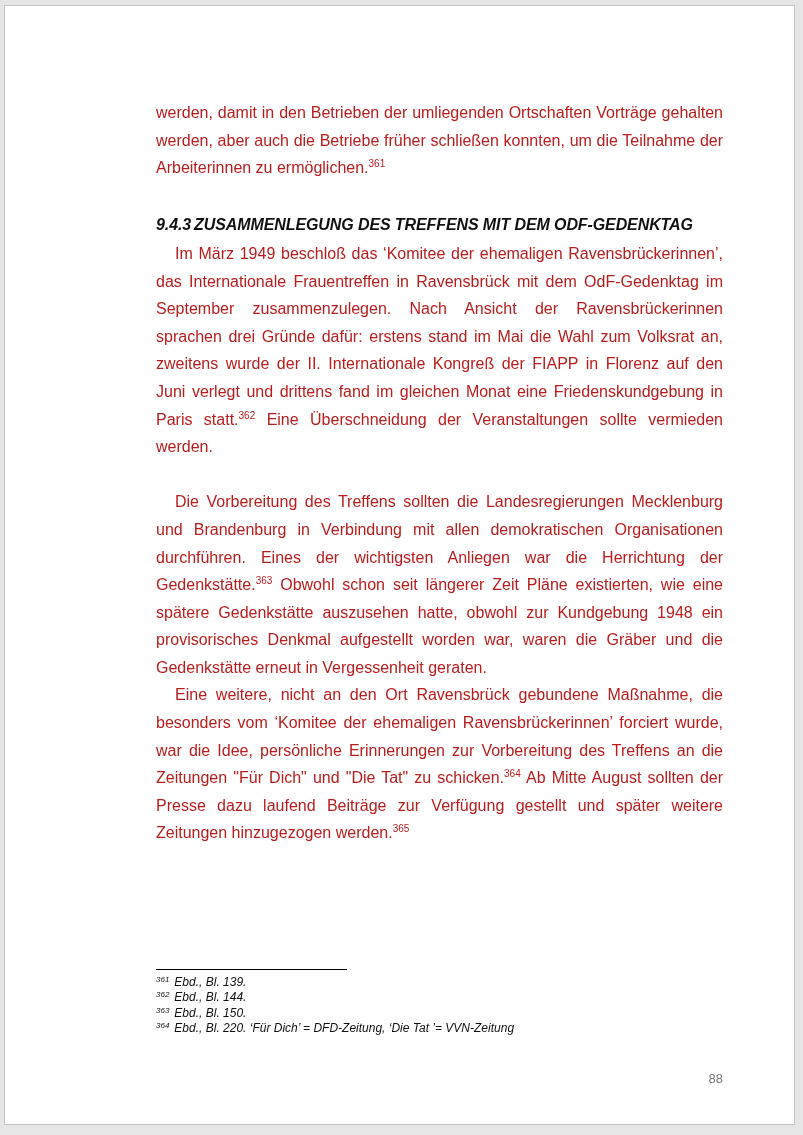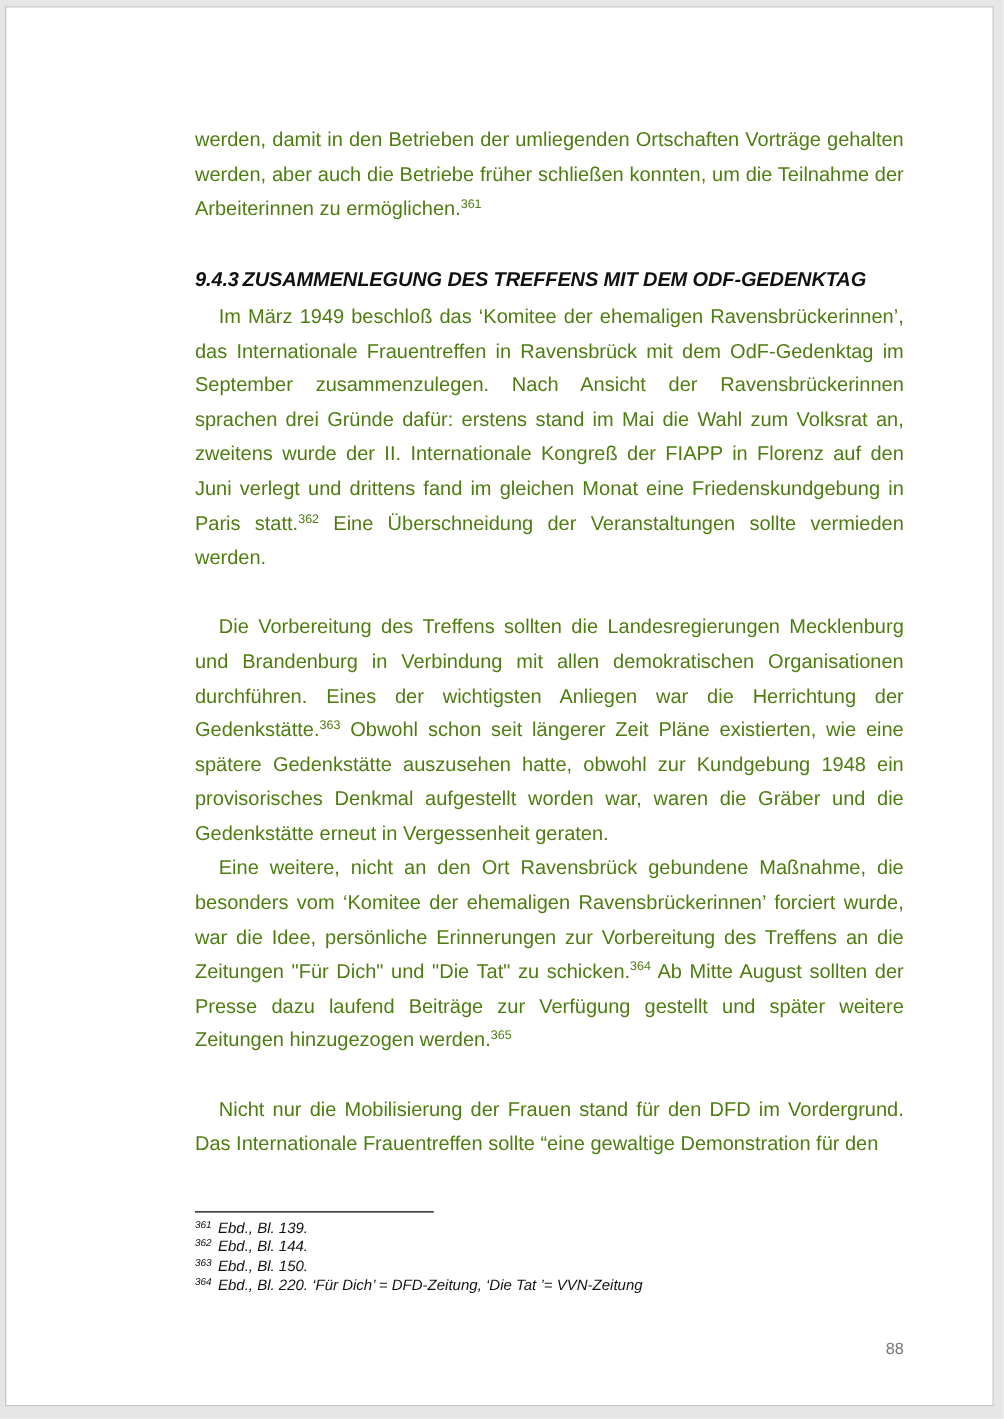--- a/index.html
+++ b/index.html
@@ -29,21 +29,21 @@
     position: absolute;
     left: 151px;
     top: 93px;
     width: 567px;
   }
   .para {
     font-size: 16px;
     line-height: 27.6px;
     text-align: justify;
     margin: 0;
-    color: #4d7c0f;
+    color: #b91c1c;
   }
   .para.indent {
     text-indent: 19px;
   }
   .gap {
     height: 27.6px;
   }
   .heading {
     font-size: 16px;
     font-weight: bold;
@@ -115,21 +115,20 @@
     <p class="para indent"><span>Im März 1949 beschloß das ‘Komitee der ehemaligen Ravensbrückerinnen’, das Internationale Frauentreffen in Ravensbrück mit dem OdF-Gedenktag im September zusammenzulegen. Nach Ansicht der Ravensbrückerinnen sprachen drei Gründe dafür: erstens stand im Mai die Wahl zum Volksrat an, zweitens wurde der II. Internationale Kongreß der FIAPP in Florenz auf den Juni verlegt und drittens fand im gleichen Monat eine Friedenskundgebung in Paris statt.</span><sup class="fnref">362</sup><span> Eine Überschneidung der Veranstaltungen sollte vermieden werden.</span></p>
 
     <div class="gap"></div>
 
     <p class="para indent"><span>Die Vorbereitung des Treffens sollten die Landesregierungen Mecklenburg und Brandenburg in Verbindung mit allen demokratischen Organisationen durchführen. Eines der wichtigsten Anliegen war die Herrichtung der Gedenkstätte.</span><sup class="fnref">363</sup><span> Obwohl schon seit längerer Zeit Pläne existierten, wie eine spätere Gedenkstätte auszusehen hatte, obwohl zur Kundgebung 1948 ein provisorisches Denkmal aufgestellt worden war, waren die Gräber und die Gedenkstätte erneut in Vergessenheit geraten.</span></p>
 
     <p class="para indent"><span>Eine weitere, nicht an den Ort Ravensbrück gebundene Maßnahme, die besonders vom ‘Komitee der ehemaligen Ravensbrückerinnen’ forciert wurde, war die Idee, persönliche Erinnerungen zur Vorbereitung des Treffens an die Zeitungen "Für Dich" und "Die Tat" zu schicken.</span><sup class="fnref">364</sup><span> Ab Mitte August sollten der Presse dazu laufend Beiträge zur Verfügung gestellt und später weitere Zeitungen hinzugezogen werden.</span><sup class="fnref">365</sup></p>
 
     <div class="gap"></div>
 
-    <p class="para indent"><span>Nicht nur die Mobilisierung der Frauen stand für den DFD im Vordergrund. Das Internationale Frauentreffen sollte “eine gewaltige Demonstration für den</span></p>
   </div>
 
   <div class="footnotes">
     <div class="fn-rule"></div>
     <div class="fn"><span class="fn-num">361</span><span>Ebd., Bl. 139.</span></div>
     <div class="fn"><span class="fn-num">362</span><span>Ebd., Bl. 144.</span></div>
     <div class="fn"><span class="fn-num">363</span><span>Ebd., Bl. 150.</span></div>
     <div class="fn"><span class="fn-num">364</span><span>Ebd., Bl. 220. ‘Für Dich’ = DFD-Zeitung, ‘Die Tat ’= VVN-Zeitung</span></div>
   </div>
 

